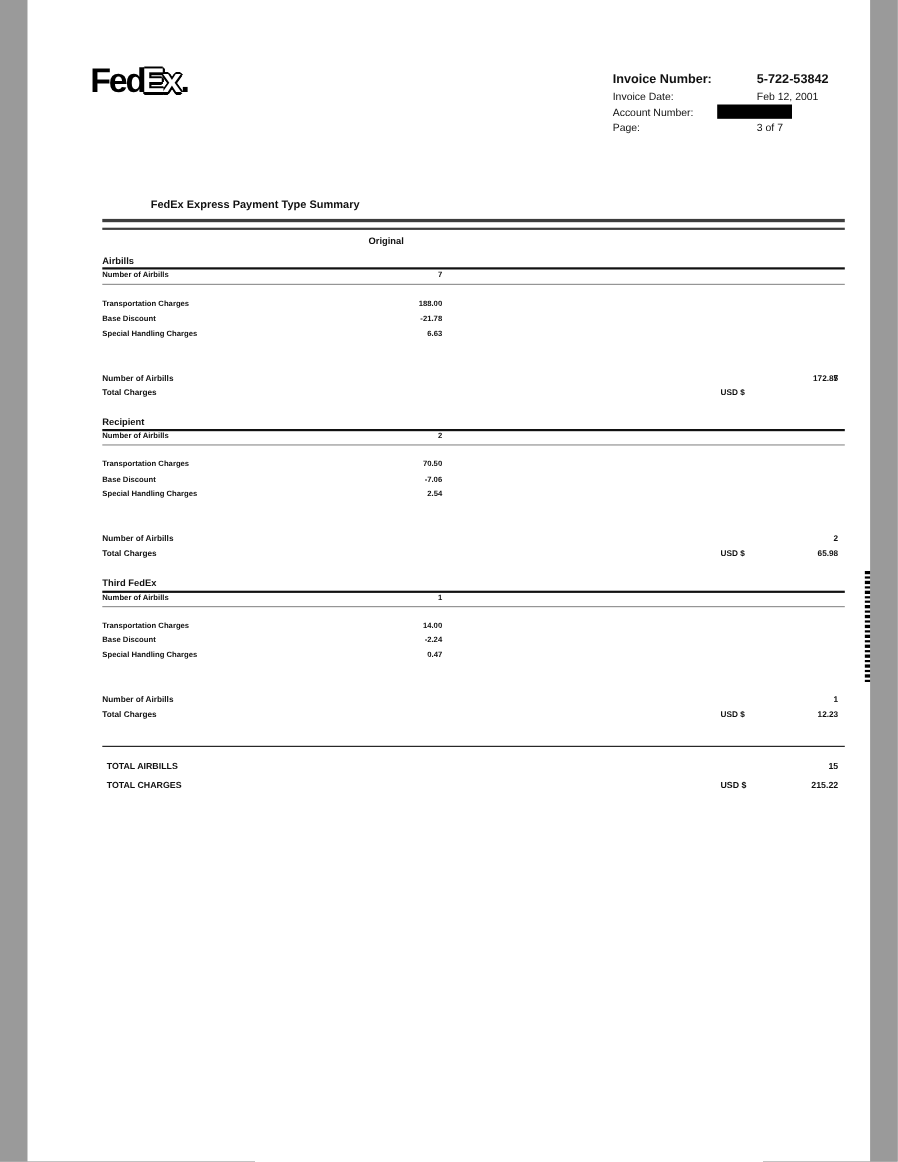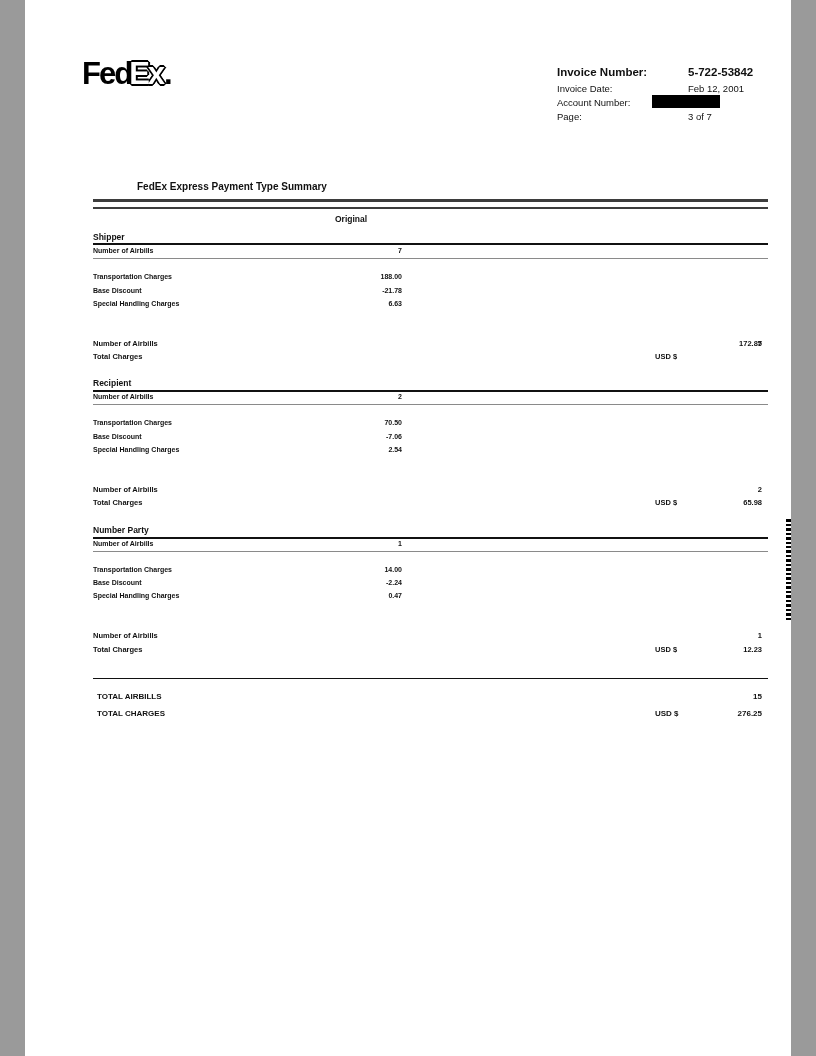--- a/index.html
+++ b/index.html
@@ -66,21 +66,21 @@
   <div class="ih-label" style="top:97px;">Account Number:</div>
   <div class="redaction"></div>
   <div class="ih-label" style="top:111px;">Page:</div>
   <div class="ih-value" style="top:111px;">3 of 7</div>
 
   <div class="title">FedEx Express Payment Type Summary</div>
   <div class="rule" style="top:199px; height:2.5px;"></div>
   <div class="rule" style="top:207px; height:1.5px;"></div>
   <div class="colhead">Original</div>
 
-  <div class="sec-head" style="top:232px;">Shipper</div>
+  <div class="sec-head" style="top:232px;">Airbills</div>
   <div class="rule rule-dark" style="top:243px; height:1.8px;"></div>
   <div class="lbl" style="top:247px;">Number of Airbills</div>
   <div class="num" style="top:247px;">7</div>
   <div class="rule rule-thin" style="top:258px; height:1px;"></div>
   <div class="lbl" style="top:273px;">Transportation Charges</div>
   <div class="num" style="top:273px;">188.00</div>
   <div class="lbl" style="top:287px;">Base Discount</div>
   <div class="num" style="top:287px;">-21.78</div>
   <div class="lbl" style="top:300px;">Special Handling Charges</div>
   <div class="num" style="top:300px;">6.63</div>
@@ -100,21 +100,21 @@
   <div class="lbl" style="top:433px;">Base Discount</div>
   <div class="num" style="top:433px;">-7.06</div>
   <div class="lbl" style="top:446px;">Special Handling Charges</div>
   <div class="num" style="top:446px;">2.54</div>
   <div class="sum-lbl" style="top:485px;">Number of Airbills</div>
   <div class="rnum" style="top:485px;">2</div>
   <div class="sum-lbl" style="top:498px;">Total Charges</div>
   <div class="usd" style="top:498px;">USD $</div>
   <div class="rnum" style="top:498px;">65.98</div>
 
-  <div class="sec-head" style="top:525px;">Number Party</div>
+  <div class="sec-head" style="top:525px;">Third FedEx</div>
   <div class="rule rule-dark" style="top:537px; height:1.8px;"></div>
   <div class="lbl" style="top:540px;">Number of Airbills</div>
   <div class="num" style="top:540px;">1</div>
   <div class="rule rule-thin" style="top:551px; height:1px;"></div>
   <div class="lbl" style="top:566px;">Transportation Charges</div>
   <div class="num" style="top:566px;">14.00</div>
   <div class="lbl" style="top:579px;">Base Discount</div>
   <div class="num" style="top:579px;">-2.24</div>
   <div class="lbl" style="top:592px;">Special Handling Charges</div>
   <div class="num" style="top:592px;">0.47</div>
@@ -122,21 +122,21 @@
   <div class="rnum" style="top:631px;">1</div>
   <div class="sum-lbl" style="top:645px;">Total Charges</div>
   <div class="usd" style="top:645px;">USD $</div>
   <div class="rnum" style="top:645px;">12.23</div>
 
   <div class="rule rule-dark" style="top:678px; height:1.2px;"></div>
   <div class="tot-lbl" style="top:692px;">TOTAL AIRBILLS</div>
   <div class="tot-num" style="top:692px;">15</div>
   <div class="tot-lbl" style="top:709px;">TOTAL CHARGES</div>
   <div class="tot-usd" style="top:709px;">USD $</div>
-  <div class="tot-num" style="top:709px;">276.25</div>
+  <div class="tot-num" style="top:709px;">215.22</div>
 
   <svg class="barcode" width="15" height="104" viewBox="0 0 15 104">
     <g fill="#000">
       <rect x="0" y="0" width="15" height="3"></rect>
       <rect x="0" y="5" width="15" height="2"></rect>
       <rect x="0" y="9" width="15" height="3"></rect>
       <rect x="0" y="14" width="15" height="2"></rect>
       <rect x="0" y="18" width="15" height="3"></rect>
       <rect x="0" y="23" width="15" height="2"></rect>
       <rect x="0" y="27" width="15" height="2"></rect>

